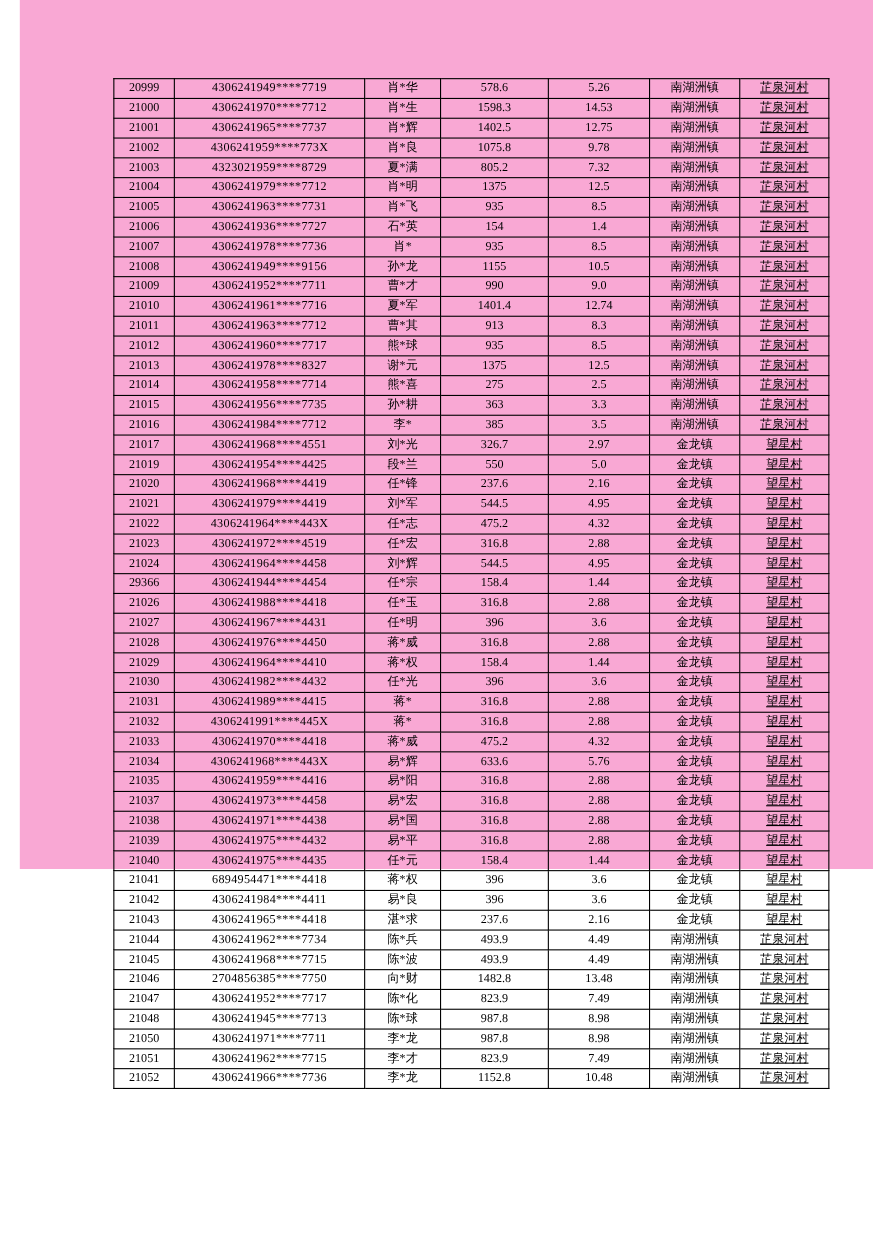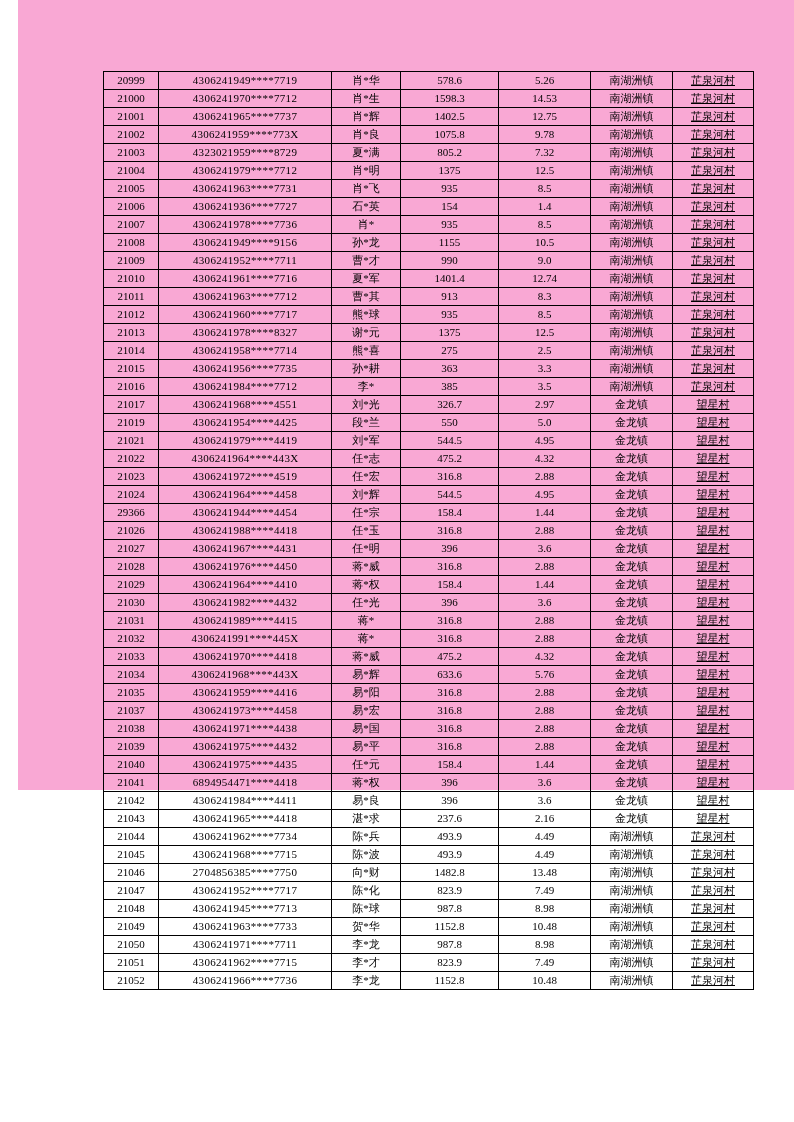--- a/index.html
+++ b/index.html
@@ -229,20 +229,29 @@
         <tr>
           <td class="col-index">21019</td>
           <td class="col-id_number">4306241954****4425</td>
           <td class="col-name">段*兰</td>
           <td class="col-amount">550</td>
           <td class="col-rate">5.0</td>
           <td class="col-town">金龙镇</td>
           <td class="col-village">望星村</td>
         </tr>
         <tr>
+          <td class="col-index">21020</td>
+          <td class="col-id_number">4306241968****4419</td>
+          <td class="col-name">任*锋</td>
+          <td class="col-amount">237.6</td>
+          <td class="col-rate">2.16</td>
+          <td class="col-town">金龙镇</td>
+          <td class="col-village">望星村</td>
+        </tr>
+        <tr>
           <td class="col-index">21021</td>
           <td class="col-id_number">4306241979****4419</td>
           <td class="col-name">刘*军</td>
           <td class="col-amount">544.5</td>
           <td class="col-rate">4.95</td>
           <td class="col-town">金龙镇</td>
           <td class="col-village">望星村</td>
         </tr>
         <tr>
           <td class="col-index">21022</td>
@@ -472,29 +481,20 @@
         <tr>
           <td class="col-index">21048</td>
           <td class="col-id_number">4306241945****7713</td>
           <td class="col-name">陈*球</td>
           <td class="col-amount">987.8</td>
           <td class="col-rate">8.98</td>
           <td class="col-town">南湖洲镇</td>
           <td class="col-village">芷泉河村</td>
         </tr>
         <tr>
-          <td class="col-index">21049</td>
-          <td class="col-id_number">4306241963****7733</td>
-          <td class="col-name">贺*华</td>
-          <td class="col-amount">1152.8</td>
-          <td class="col-rate">10.48</td>
-          <td class="col-town">南湖洲镇</td>
-          <td class="col-village">芷泉河村</td>
-        </tr>
-        <tr>
           <td class="col-index">21050</td>
           <td class="col-id_number">4306241971****7711</td>
           <td class="col-name">李*龙</td>
           <td class="col-amount">987.8</td>
           <td class="col-rate">8.98</td>
           <td class="col-town">南湖洲镇</td>
           <td class="col-village">芷泉河村</td>
         </tr>
         <tr>
           <td class="col-index">21051</td>

